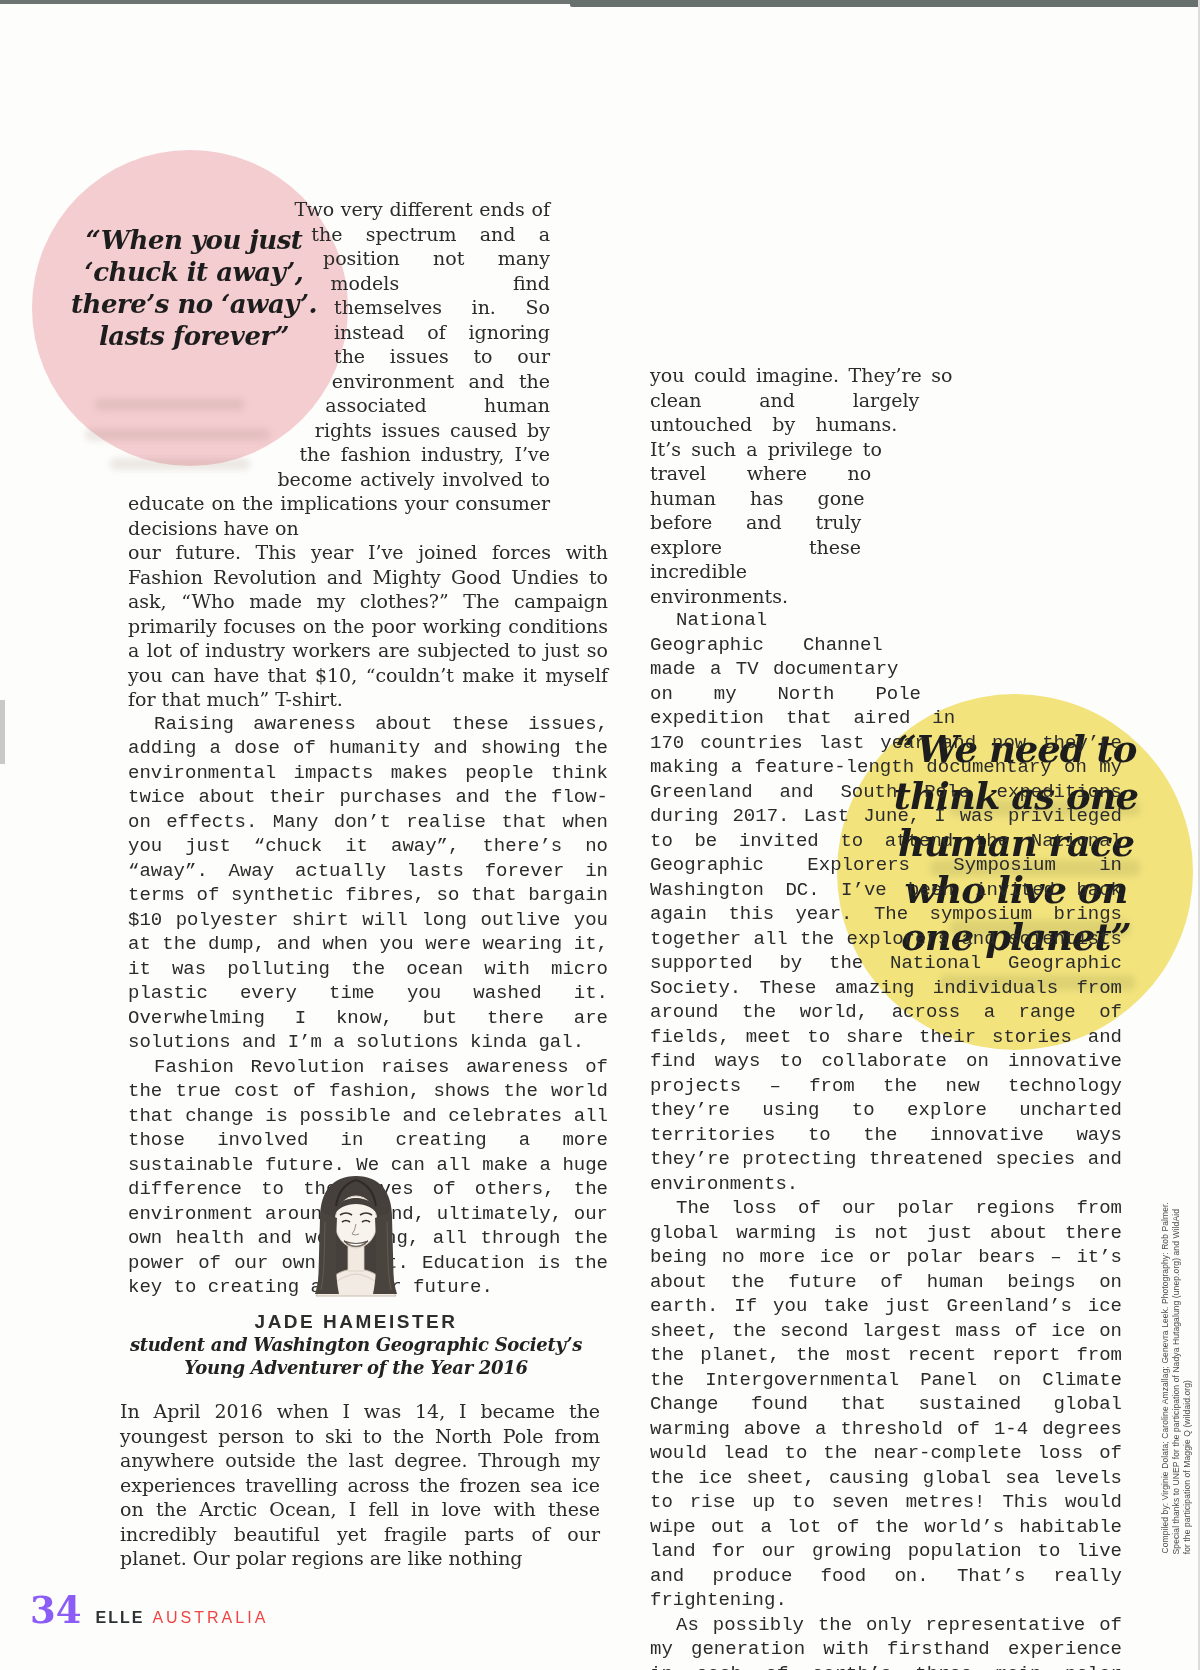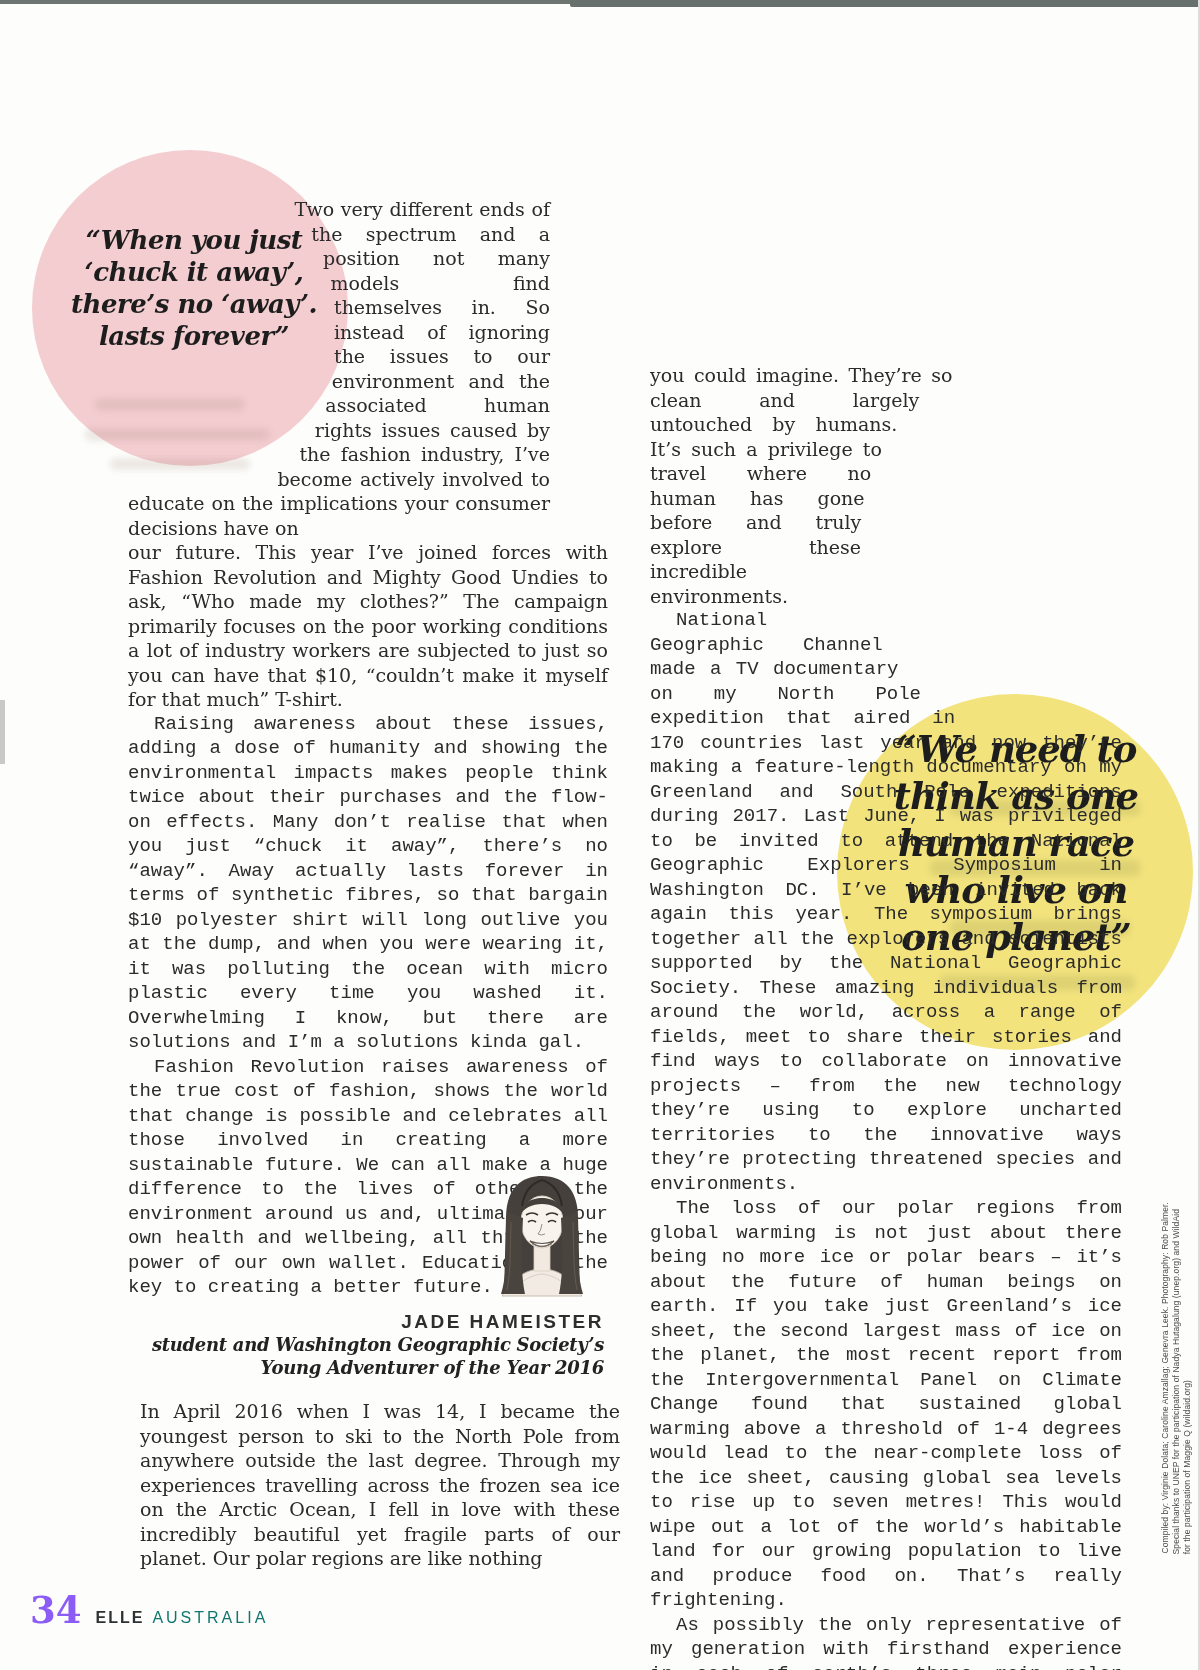--- a/index.html
+++ b/index.html
@@ -44,36 +44,36 @@
   .wrap-spacer-pink{
     float:left; width:206px; height:293px;
     shape-outside:circle(179px at 28px 138px);
   }
   .wrap-spacer-yellow{
     float:right; width:265px; height:365px; margin-top:302px;
     shape-outside:circle(183px at 187px 183px);
   }
 
   
-  .portrait-group{position:absolute;left:124px;top:1172px;width:480px;text-align:right;}
+  .portrait-group{position:absolute;left:116px;top:1172px;width:480px;text-align:center;}
   .caption-name{
     margin-top:9px; font-family:"Liberation Sans","DejaVu Sans",sans-serif;
     font-weight:bold; font-size:19px; letter-spacing:2.5px; color:#2e2e2e;
   }
   .caption-role{
     font-family:"DejaVu Serif",serif; font-style:italic; font-weight:bold;
     font-size:18px; line-height:23px; color:#222; letter-spacing:-0.3px;
   }
-  .para4-left{position:absolute;left:140px;top:1399px;width:480px;}
+  .para4-left{position:absolute;left:120px;top:1399px;width:480px;}
 
   
   .footer{position:absolute;left:30px;top:1588px;display:flex;align-items:baseline;}
   .page-num{font-family:"DejaVu Serif",serif;font-weight:bold;font-size:37px;color:#8b5cf6;}
   .mag-name{margin-left:14px;font-family:"Liberation Sans","DejaVu Sans",sans-serif;font-weight:bold;font-size:16px;letter-spacing:2px;color:#2c3133;}
-  .mag-region{margin-left:8px;font-family:"Liberation Sans","DejaVu Sans",sans-serif;font-size:16px;letter-spacing:3px;color:#0f766e;}
+  .mag-region{margin-left:8px;font-family:"Liberation Sans","DejaVu Sans",sans-serif;font-size:16px;letter-spacing:3px;color:#ef4444;}
 
   
   .credits{
     position:absolute; left:1160px; top:1158px; height:396px;
     display:flex; flex-direction:row; align-items:flex-end; gap:1px;
   }
   .credit-line{
     writing-mode:vertical-rl; transform:rotate(180deg);
     font-family:"Liberation Sans","DejaVu Sans",sans-serif;
     font-size:8.5px; color:#4b4b4b; letter-spacing:0.1px; white-space:nowrap;

